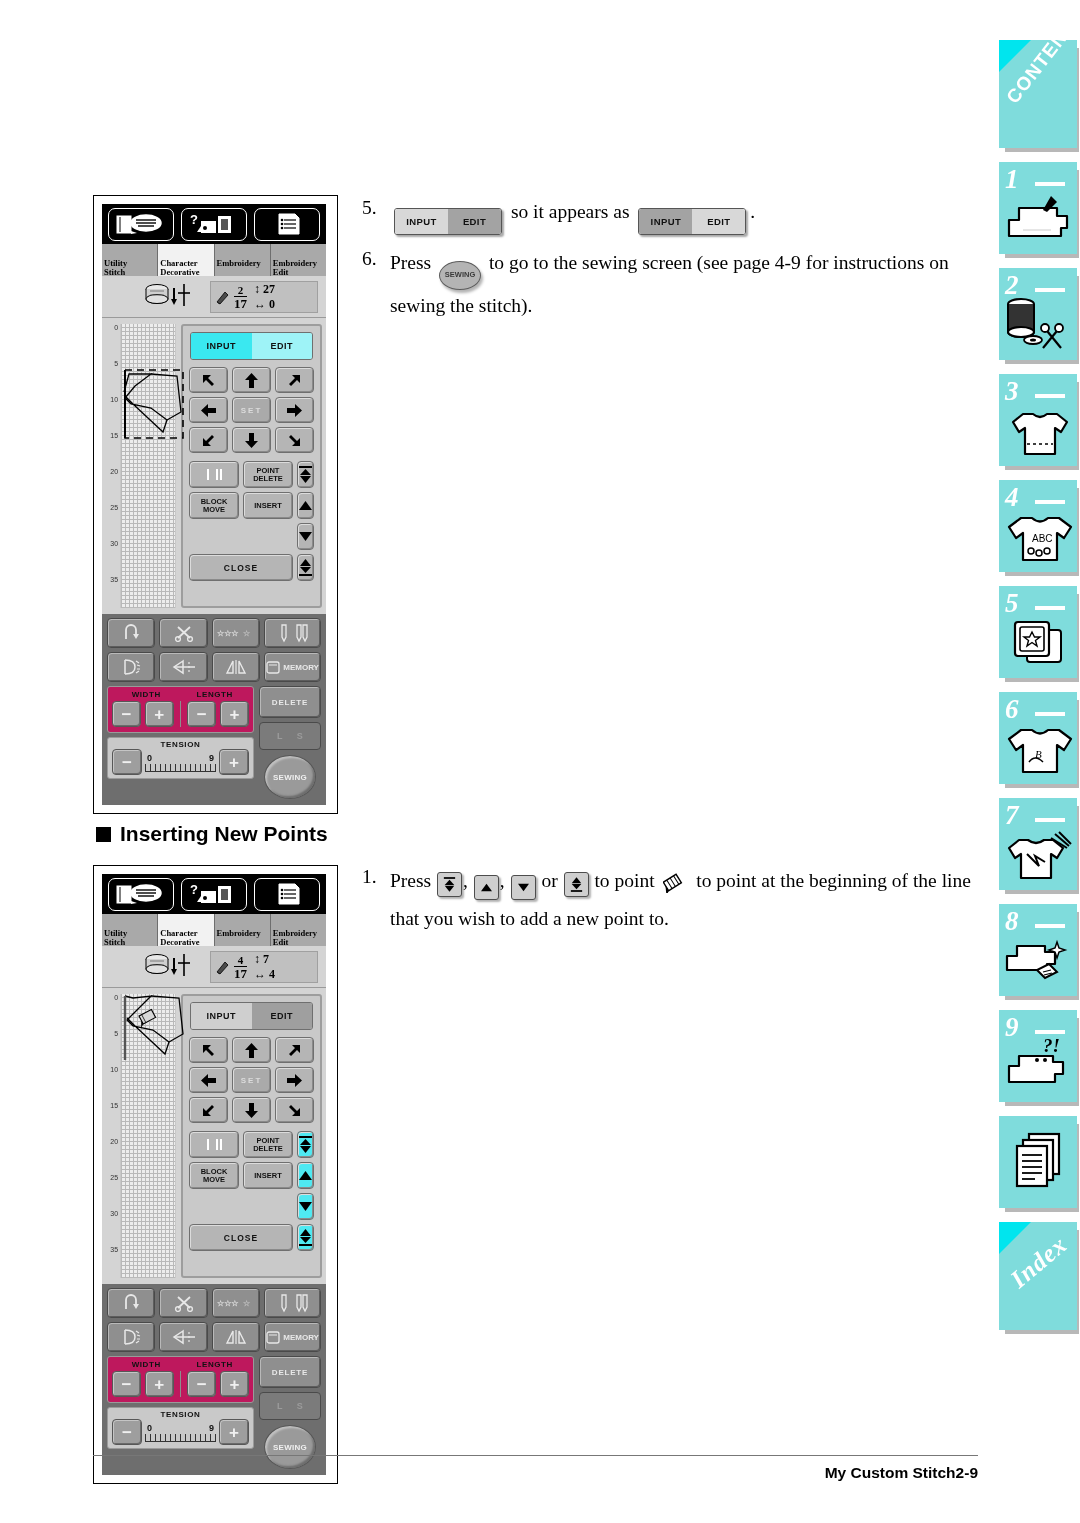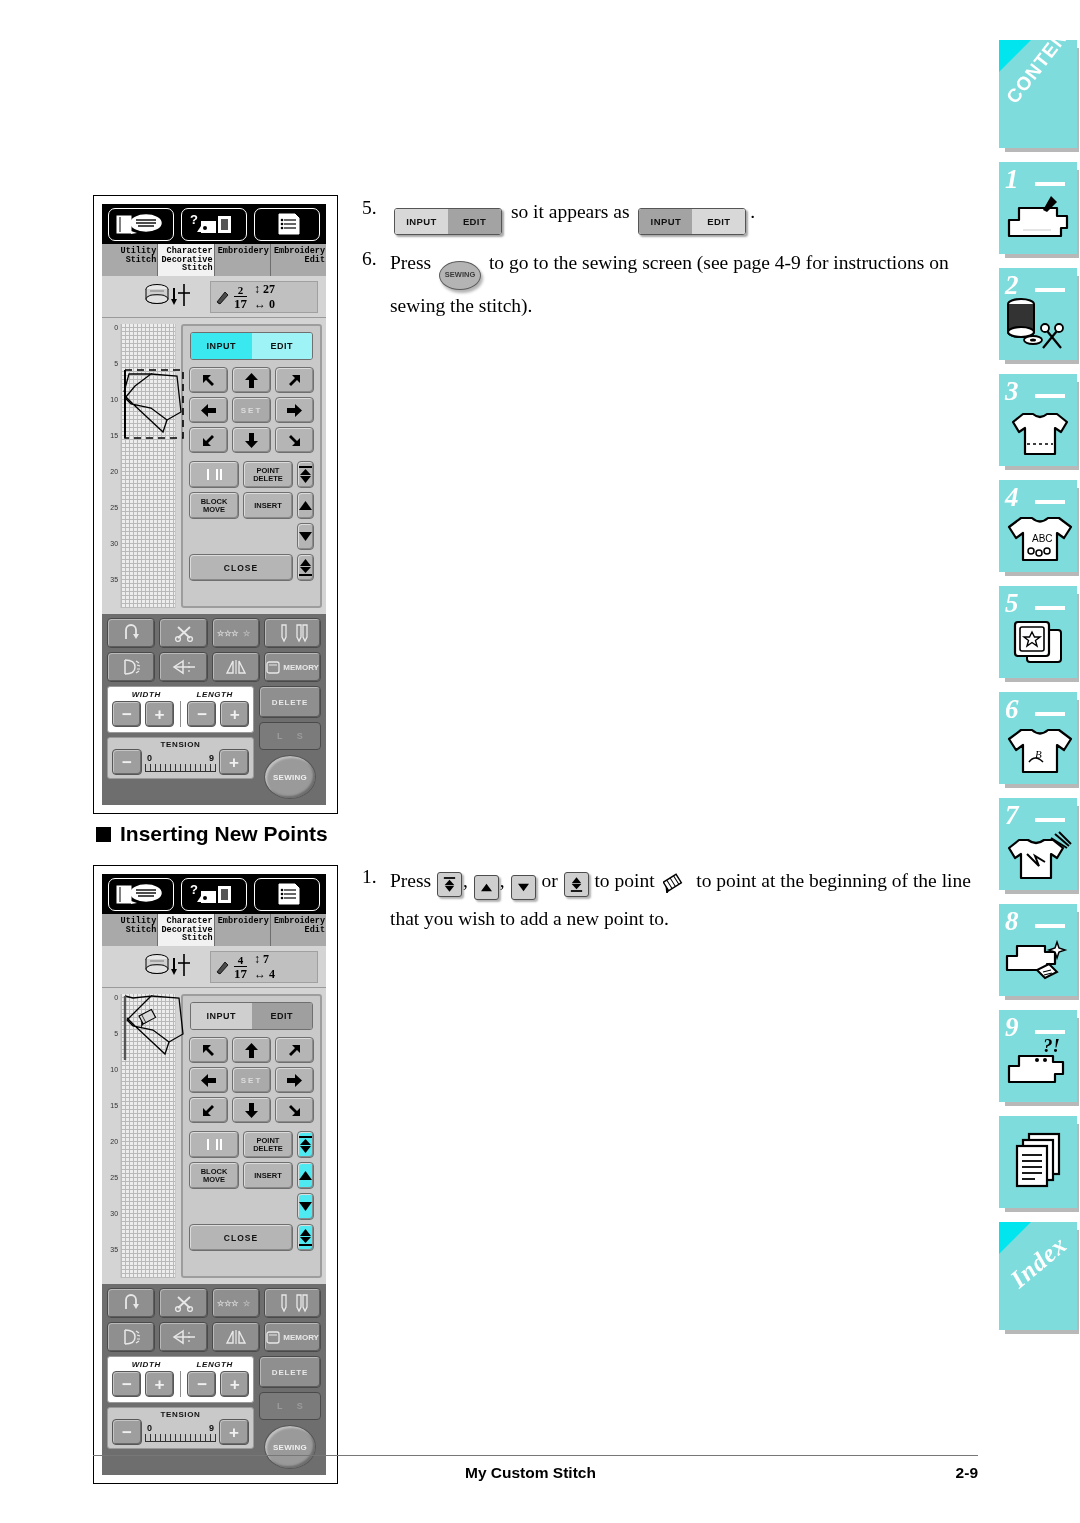--- a/index.html
+++ b/index.html
@@ -79,26 +79,25 @@
     padding:0 3px;
   }
   .modebtn {
     background:#000; border:1.5px solid #fff; border-radius:7px;
     height:33px; width:66px;
     display:flex; align-items:center; justify-content:center;
   }
   
   .tabrow { display:flex; height:32px; background:#a9a9a9; }
   .tabrow .t {
-    flex:1; font-family:Liberation Mono, monospace;
+    flex:1; font-family:Liberation Serif, serif;
     font-size:8.5px; font-weight:bold; color:#000;
-    line-height:1.02; padding:3px 1px 0 2px;
+    line-height:1.02; padding:15px 1px 0 2px;
     border-right:1px solid #6e6e6e;
     background:#a9a9a9;
-    text-align:right;
   }
   .tabrow .t.active { background:#f2f2f2; }
   .tabrow .t:last-child { border-right:none; }
 
   
   .statusbar {
     background:#d4d4d4; height:42px; position:relative;
     border-bottom:1px solid #9a9a9a;
   }
   .bobbin { position:absolute; left:42px; top:4px; }
@@ -214,22 +213,22 @@
     display:flex; align-items:center; justify-content:center;
     box-shadow:inset 1px 1px 0 #b9b9b9, inset -1px -1px 0 #5d5d5d;
     font-family:"Liberation Sans", sans-serif;
     font-size:8px; font-weight:bold; color:#e8e8e8;
   }
   .bbtn.wide { flex:1.18; }
   .botmain { display:flex; gap:5px; }
   .botleft { flex:1; }
   .botright { width:62px; }
   .wlpanel {
-    background:#ffffff; border:1.5px solid #9a9a9a; border-radius:3px;
-    padding:3px 4px 5px 4px; margin-bottom:4px;font-style:italic;
+    background:#be185d; border:1.5px solid #9a9a9a; border-radius:3px;
+    padding:3px 4px 5px 4px; margin-bottom:4px;
   }
   .wlhead {
     display:flex; font-family:"Liberation Sans", sans-serif;
     font-size:8px; font-weight:bold; color:#111; text-align:center;
     letter-spacing:.6px; margin-bottom:2px;
   }
   .wlhead div { flex:1; }
   .wlbtns { display:flex; gap:4px; }
   .pmbtn {
     flex:1; height:26px; background:#9e9e9e;
@@ -326,21 +325,21 @@
     position:absolute;
     font-family:"Liberation Sans", sans-serif;
     font-weight:bold; font-size:21px; color:#000;
     display:flex; align-items:center; gap:9px;
   }
   .sq { width:15px; height:15px; background:#000; display:inline-block; }
 
   .footer {
     position:absolute; left:93px; top:1455px; width:885px;
     border-top:1.5px solid #777; padding-top:8px;
-    display:flex; justify-content:space-between;
+    display:flex; justify-content:flex-end;
     font-family:"Liberation Sans", sans-serif;
     font-weight:bold; font-size:15.5px; color:#000;
   }
   .footer .ftitle { margin-left:372px; }
 </style>
 </head>
 <body>
 
 <div class="page">
 

